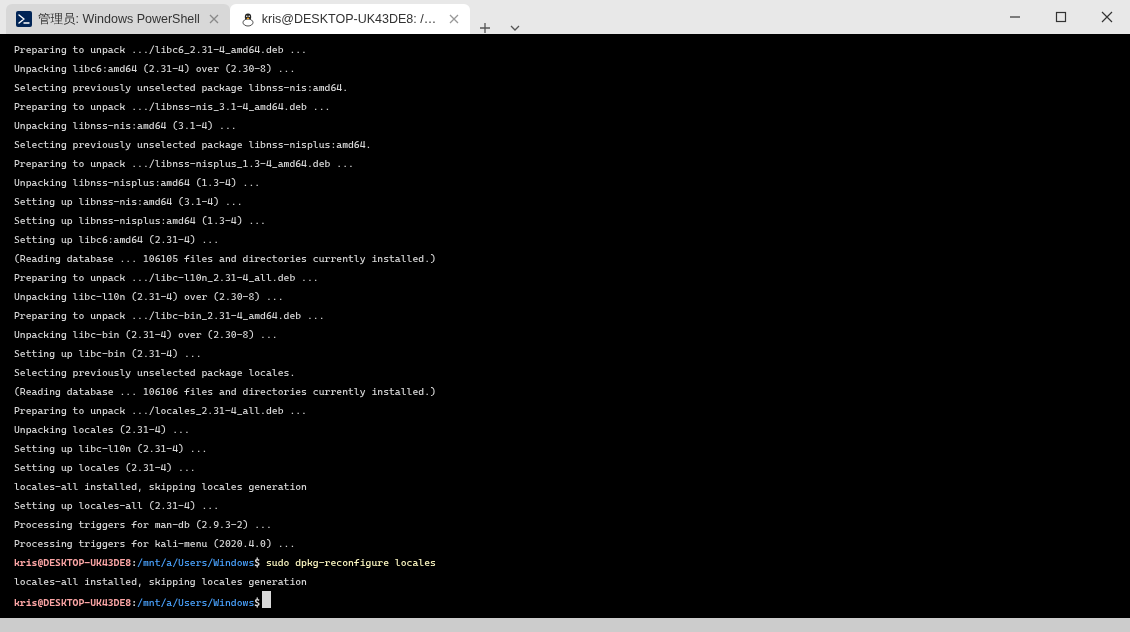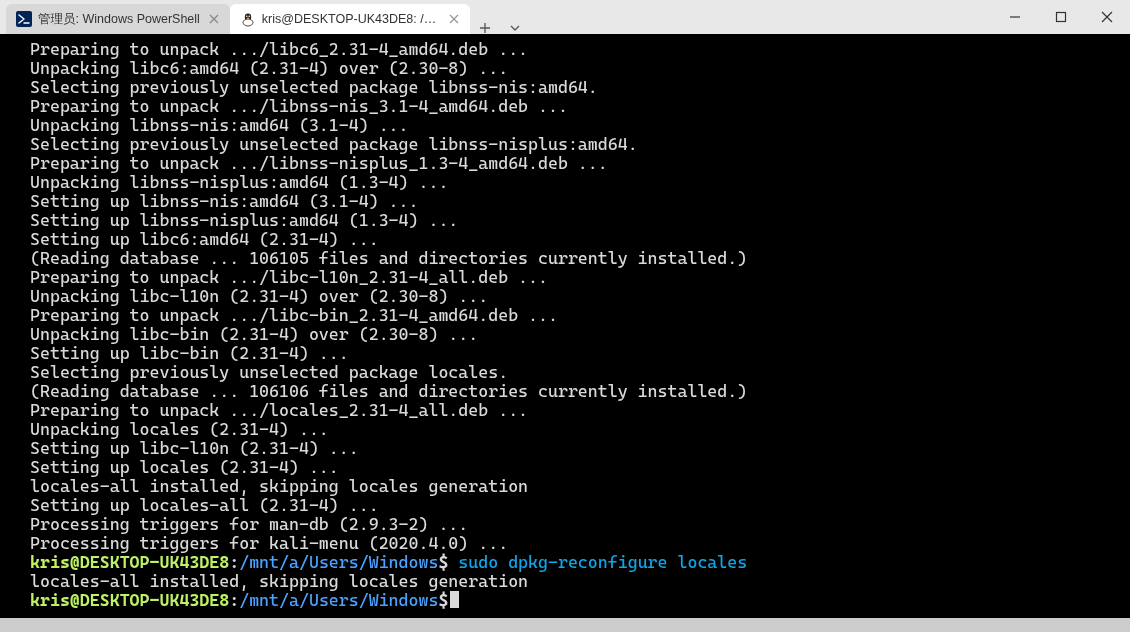--- a/index.html
+++ b/index.html
@@ -19,27 +19,27 @@
   .tab .label { flex: 1 1 auto; overflow: hidden; white-space: nowrap; text-overflow: ellipsis; }
   .tab .close { width: 16px; height: 16px; display: flex; align-items: center; justify-content: center; opacity: .6; cursor: pointer; }
   .tab-add, .tab-chev { width: 30px; display: flex; align-items: center; justify-content: center; color: #555; cursor: pointer; }
   .spacer { flex: 1 1 auto; }
   .win-controls { display: flex; }
   .win-btn { width: 46px; display: flex; align-items: center; justify-content: center; color: #333; cursor: pointer; }
   
   .terminal {
     flex: 1 1 auto; background: #000; color: #d9d9d9;
     font-family: "Cascadia Mono", Consolas, "Courier New", monospace;
-    font-size: 17px; line-height: 19px; padding: 6px 10px 8px 30px;
+    font-size: 10px; line-height: 19px; padding: 6px 10px 8px 14px;
     white-space: pre; overflow: hidden;
   }
   .term-line { white-space: pre; }
-  .user { color: #bef264; font-weight: bold; }
+  .user { color: #fca5a5; font-weight: bold; }
   .path { color: #4aa3ff; font-weight: normal; }
-  .cmd  { color: #0ea5e9; text-align: right; }
+  .cmd  { color: #fef9c3; text-align: right; }
   .prompt-sym { color: #d9d9d9; font-weight: bold; }
   .cursor { display:inline-block; width:9px; height:17px; background:#d9d9d9; vertical-align:-2px; margin-left:2px;}
   
   .below { height: 14px; background: #ccc; }
   svg { display:block; }
 </style>
 </head>
 <body>
 
 <div class="window">

